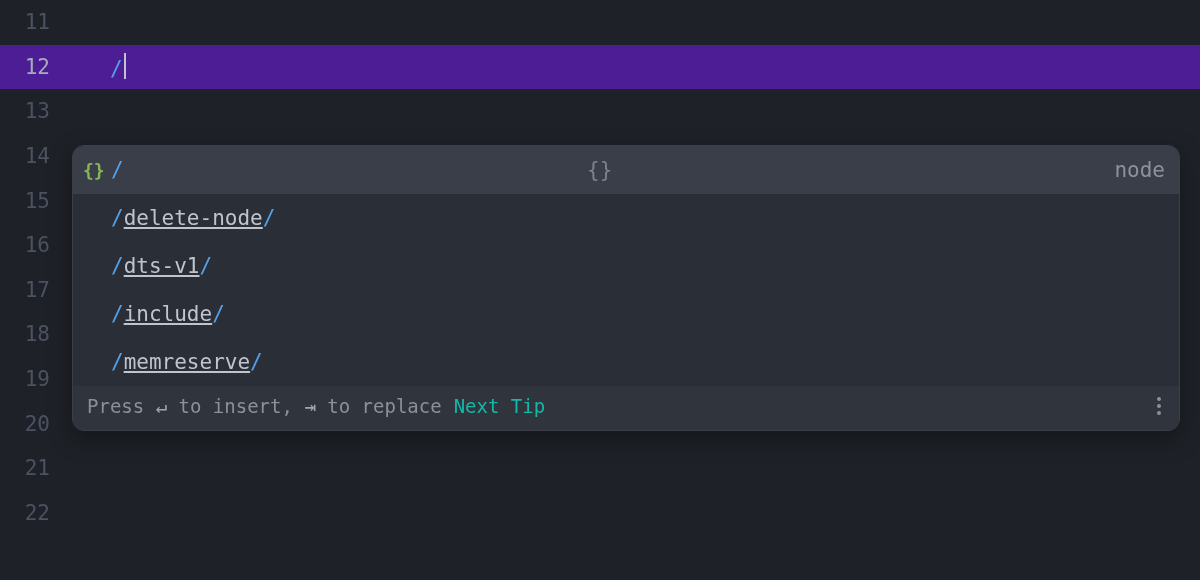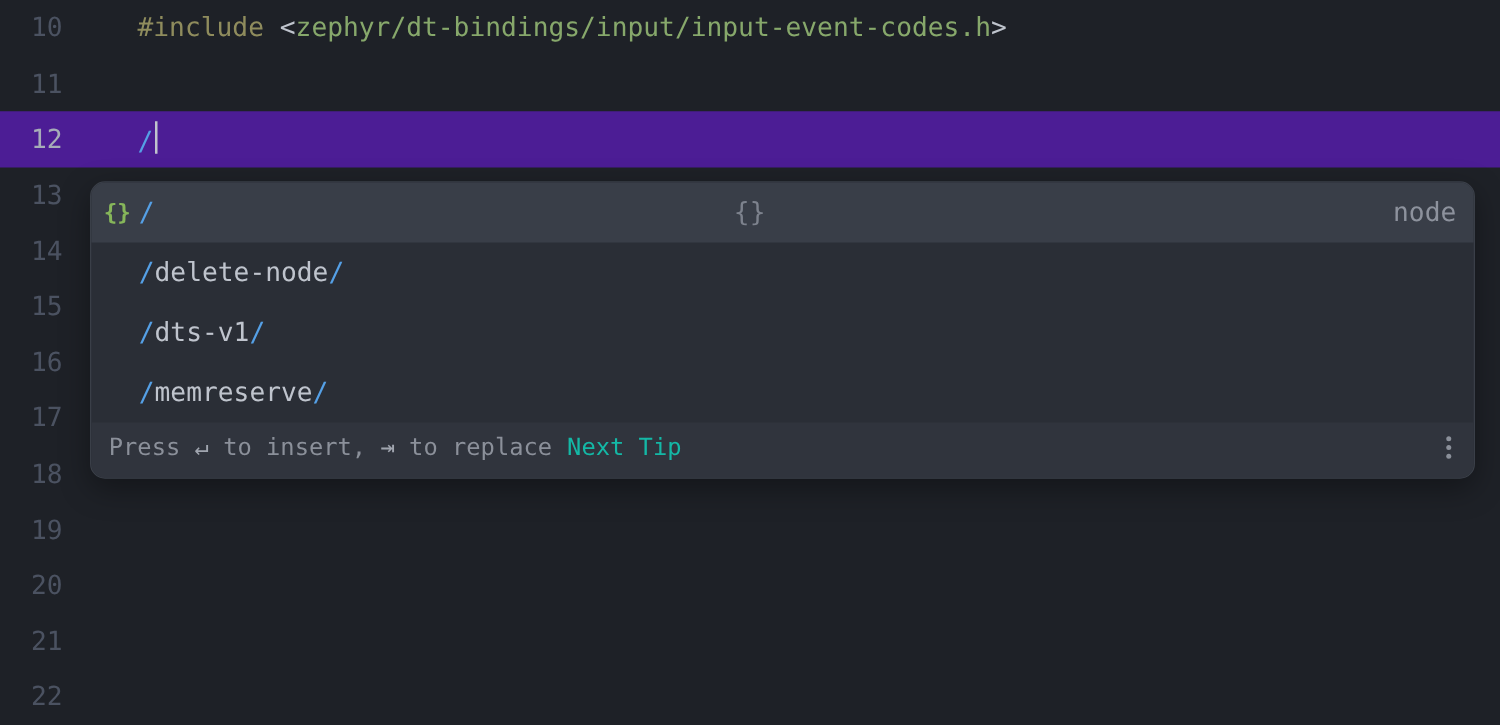--- a/index.html
+++ b/index.html
@@ -87,21 +87,21 @@
     align-items: center;
     justify-content: flex-start;
     font-weight: 600;
   }
   .popup-icon.braces { color: #86b65a; font-size: 18px; }
   .popup-label {
     flex: 1;
     white-space: pre;
   }
   .popup-label .slash { color: #55a0e6; font-weight: 500; }
-  .popup-label .name  { color: #bfc4cd; }
+  .popup-label .name  { color: #bfc4cd; text-decoration: underline; }
   .popup-secondary {
     color: #7d828d;
     margin-left: 14px;
   }
   .popup-type {
     color: #8d929d;
     font-size: 21px;
     margin-left: 40px;
   }
 
@@ -133,24 +133,20 @@
   }
   .popup-footer .kebab span {
     width: 4px; height: 4px; border-radius: 50%;
     background: #8b909a;
   }
 </style>
 </head>
 <body>
 
 <div class="editor" id="editor">
-    <div class="line">
-      <div class="gutter">10</div>
-      <div class="code"><span class="tok-olive">#include</span> <span class="tok-oper">&lt;</span><span class="tok-green">zephyr/dt-bindings/input/input-event-codes.h</span><span class="tok-oper">&gt;</span></div>
-    </div>
     <div class="line">
       <div class="gutter">11</div>
       <div class="code"></div>
     </div>
     <div class="line current">
       <div class="gutter">12</div>
       <div class="code"><span class="tok-slash">/</span><span class="cursor"></span></div>
     </div>
     <div class="line">
       <div class="gutter">13</div>
@@ -200,20 +196,24 @@
         <div style="flex: 1 1 0%;"></div>
         <div class="popup-type">node</div>
       </div>
       <div class="popup-item">
         <div class="popup-icon"></div>
         <div class="popup-label"><span class="slash">/</span><span class="name">delete-node</span><span class="slash">/</span></div>
       </div>
       <div class="popup-item">
         <div class="popup-icon"></div>
         <div class="popup-label"><span class="slash">/</span><span class="name">dts-v1</span><span class="slash">/</span></div>
+      </div>
+      <div class="popup-item">
+        <div class="popup-icon"></div>
+        <div class="popup-label"><span class="slash">/</span><span class="name">include</span><span class="slash">/</span></div>
       </div>
       <div class="popup-item">
         <div class="popup-icon"></div>
         <div class="popup-label"><span class="slash">/</span><span class="name">memreserve</span><span class="slash">/</span></div>
       </div>
       <div class="popup-footer">
         <span>Press <span class="key">↵</span> to insert, <span class="key">⇥</span> to replace</span>
         <span class="link">Next Tip</span>
         <span class="spacer"></span>
         <span class="kebab">

